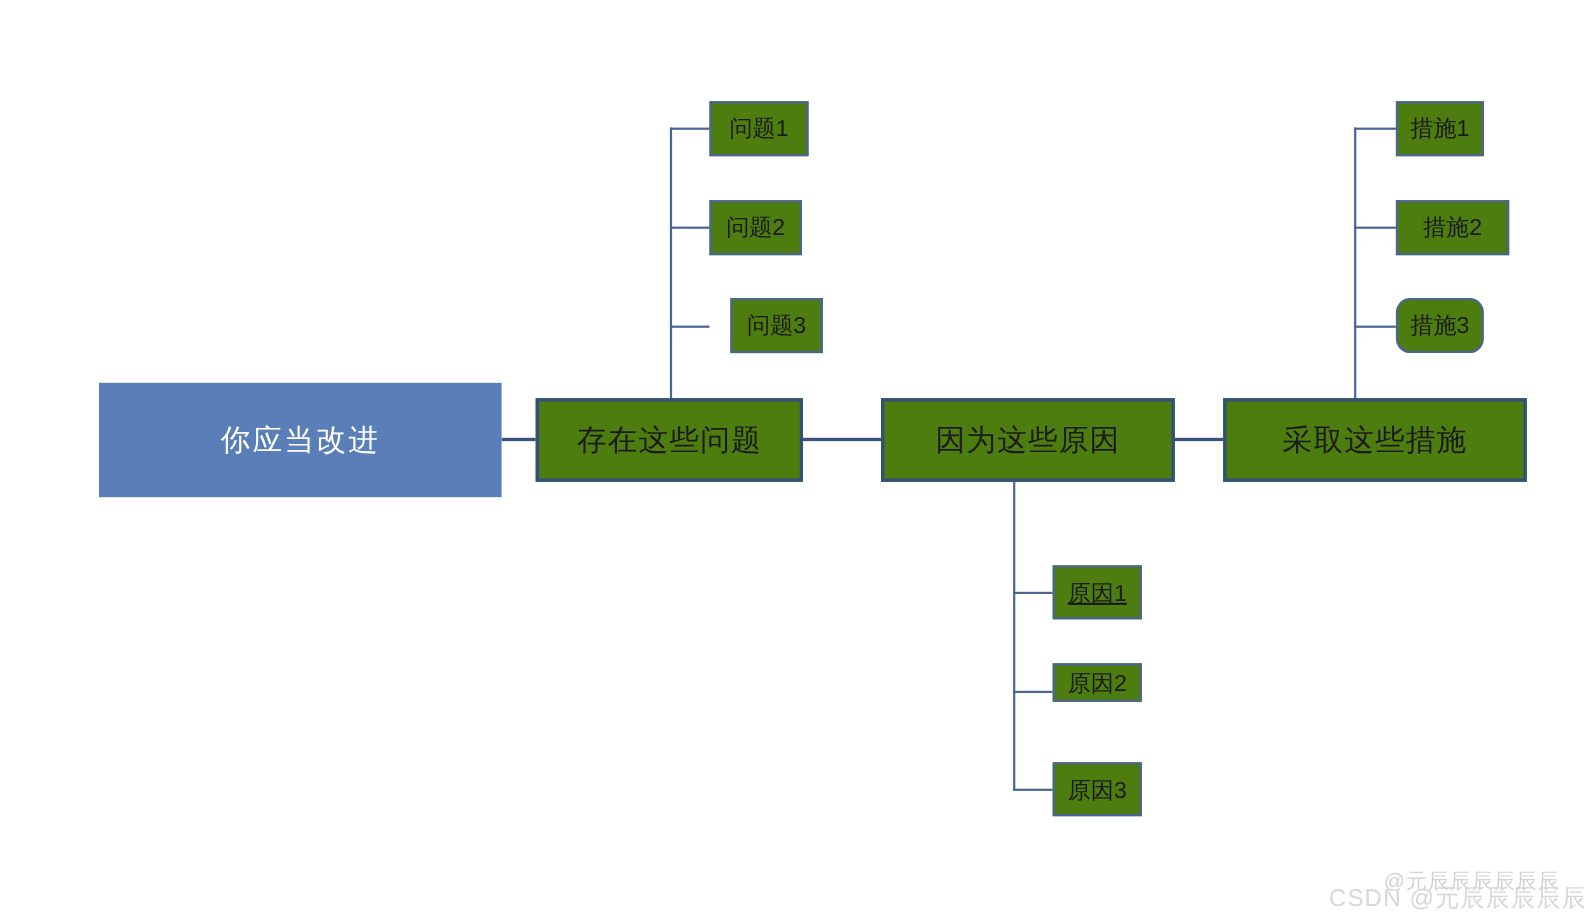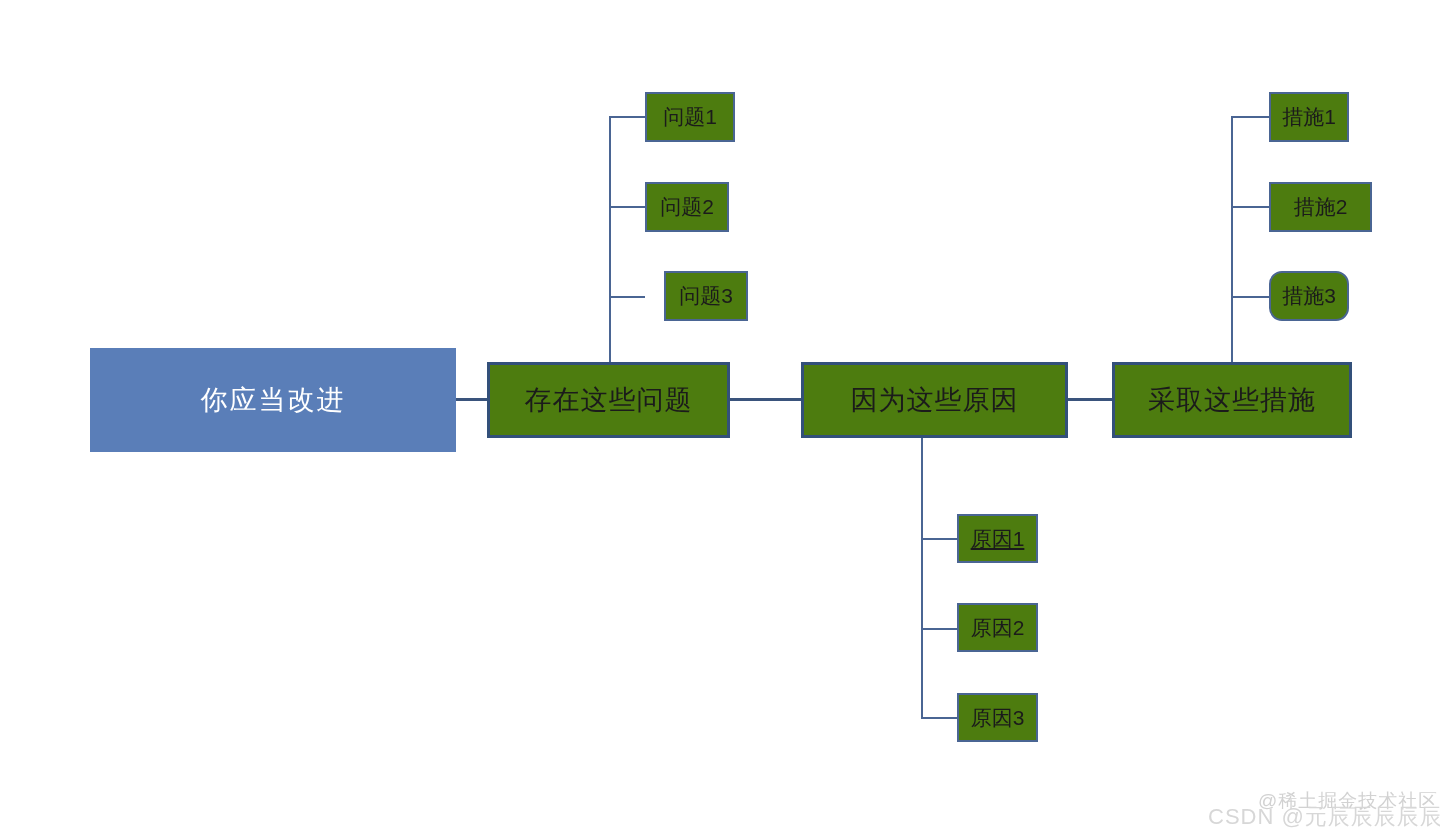--- a/index.html
+++ b/index.html
@@ -100,37 +100,37 @@
   <div class="line thin" style="left:1231px; top:116px; width:38px; height:2px;"></div>
   <div class="line thin" style="left:1231px; top:206px; width:38px; height:2px;"></div>
   <div class="line thin" style="left:1231px; top:296px; width:38px; height:2px;"></div>
 
   <div class="node root" style="left:90px; top:348px; width:366px; height:104px;">你应当改进</div>
 
   <div class="node main" style="left:487px; top:362px; width:243px; height:76px;">存在这些问题</div>
 
   <div class="node main" style="left:801px; top:362px; width:267px; height:76px;">因为这些原因</div>
 
-  <div class="node main" style="left:1112px; top:362px; width:240px; height:76px;">采取这些措施</div>
+  <div class="node main" style="left:1112px; top:362px; width:276px; height:76px;">采取这些措施</div>
 
   <div class="node leaf" style="left:645px; top:92px; width:90px; height:50px;">问题1</div>
 
   <div class="node leaf" style="left:645px; top:182px; width:84px; height:50px;">问题2</div>
 
   <div class="node leaf" style="left:645px; top:271px; width:84px; height:50px;margin-left:19px;">问题3</div>
 
   <div class="node leaf" style="left:957px; top:514px; width:81px; height:49px;text-decoration:underline;">原因1</div>
 
-  <div class="node leaf" style="left:957px; top:603px; width:81px; height:49px;">原因2</div>
+  <div class="node leaf" style="left:957px; top:603px; width:81px; height:35px;">原因2</div>
 
   <div class="node leaf" style="left:957px; top:693px; width:81px; height:49px;">原因3</div>
 
   <div class="node leaf" style="left:1269px; top:92px; width:80px; height:50px;">措施1</div>
 
   <div class="node leaf" style="left:1269px; top:182px; width:103px; height:50px;">措施2</div>
 
   <div class="node leaf" style="left:1269px; top:271px; width:80px; height:50px;border-radius:13px;">措施3</div>
 
-  <div class="watermark juejin" style="left:1258px; top:788px;">@稀土掘金技术社区</div>
+  <div class="watermark juejin" style="left:1258px; top:788px;">@元辰辰辰辰辰辰</div>
 
   <div class="watermark csdn" style="left:1208px; top:802px;">CSDN @元辰辰辰辰辰辰</div>
 
 </div>
 
 </body></html>

